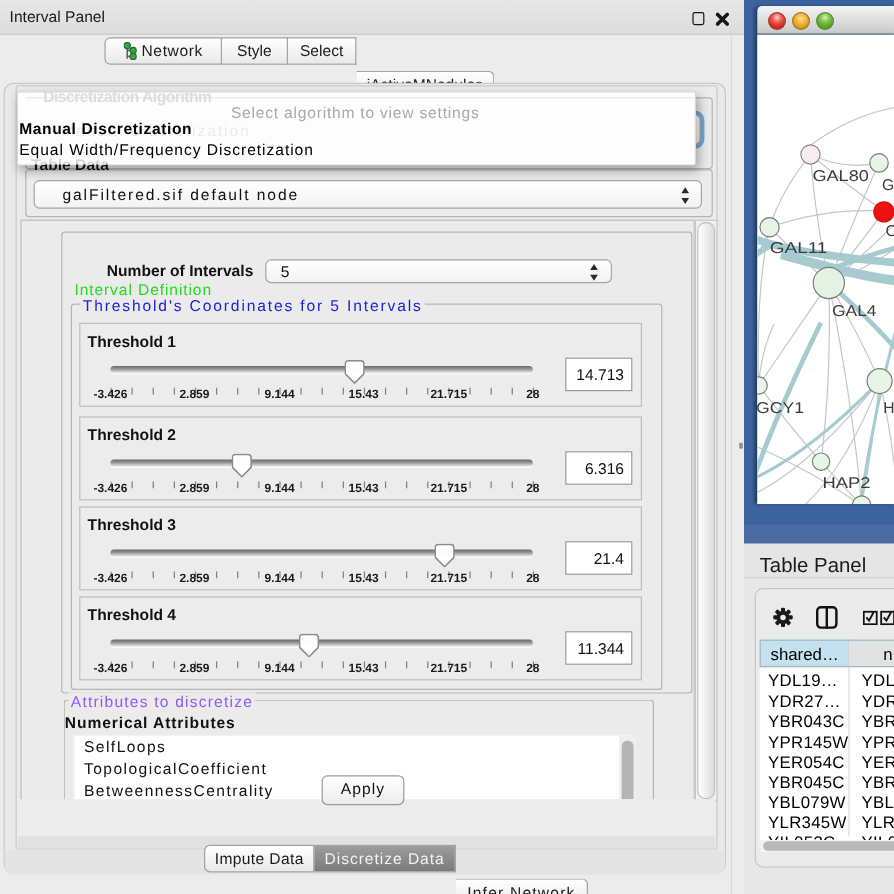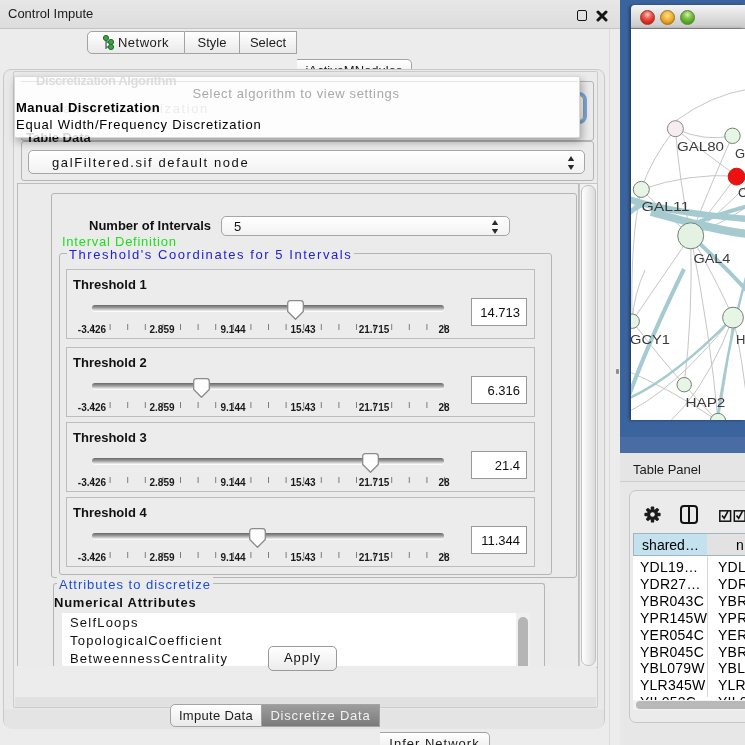--- a/index.html
+++ b/index.html
@@ -41,32 +41,32 @@
   
   #applybtn{left:268px;top:646px;width:67px;height:23px;border:1px solid #9a9a9a;border-radius:5px;background:linear-gradient(#ffffff,#ececec);font-size:13px;color:#111;text-align:center;line-height:22px;letter-spacing:0.9px;}
   
   #popup{left:14px;top:76px;width:564px;height:60px;background:#fdfdfd;border:1px solid #d8d8d8;box-shadow:2px 4px 9px rgba(0,0,0,0.32);border-radius:0 0 2px 2px;}
   
   #rightblue{left:620px;top:0;width:125px;height:453px;background:#3b649e;}
   #netwin-title{left:631px;top:5px;width:114px;height:23px;background:linear-gradient(#f4f4f4,#c9c9c9);border-bottom:1px solid #949494;box-shadow:-2px 0 3px rgba(0,0,0,0.35);border-radius:4px 0 0 0;}
   .light{position:absolute;top:10px;width:13px;height:13px;border-radius:50%;}
   #canvas{left:631px;top:29px;width:114px;height:391px;background:#ffffff;box-shadow:-2.5px 0 3px rgba(0,0,0,0.45);}
   #tp-bar{left:620px;top:453px;width:125px;height:28px;background:#e5e5e5;border-bottom:1px solid #cccccc;}
-  #tp-title{left:633px;top:462px;font-size:13px;color:#1a1a1a;}
+  #tp-title{left:633px;top:462px;font-size:17px;color:#1a1a1a;}
   #tp-body{left:620px;top:482px;width:125px;height:263px;background:#e7e7e7;}
   #tablebox{left:629px;top:490px;width:130px;height:231px;background:#ebebeb;border:1px solid #c6c6c6;border-radius:7px 0 0 7px;}
   #thetable{left:633px;top:533px;width:112px;height:174px;background:#ffffff;font-size:14px;color:#111;}
   .hdrcell{position:absolute;top:0;height:23px;box-sizing:border-box;border:1px solid #9fb6c0;line-height:22px;text-align:center;}
   .trow{position:absolute;left:7px;white-space:nowrap;letter-spacing:0.25px;}
 </style>
 </head>
 <body>
 
 <div class="abs" id="cp-titlebar"></div>
-<div class="abs" id="cp-title">Control Impute</div>
+<div class="abs" id="cp-title">Interval Panel</div>
 <div class="abs" id="btn-float"></div>
 <svg class="abs" style="left:596px;top:10px;" width="12" height="12" viewBox="0 0 12 12">
     <path d="M2 2 L10 10 M10 2 L2 10" stroke="#151515" stroke-width="3" stroke-linecap="round"></path>
   </svg>
 
 <div class="abs" style="left:87px;top:31px;display:flex;height:23px;">
   <div class="seg first" style="width:98px;letter-spacing:0.5px;">
     <svg width="11" height="16" viewBox="0 0 11 16" style="margin-right:4px;">
       <path d="M3 4 L3 14 M3 7 L7 7 M3 12 L7 12" stroke="#5a6273" stroke-width="1.3" fill="none"></path>
       <circle cx="3" cy="3" r="2.6" fill="#3fa045" stroke="#1e7025" stroke-width="1"></circle>
@@ -276,21 +276,21 @@
       <span style="left:95px;">2.859</span>
       <span style="left:166px;">9.144</span>
       <span style="left:236px;">15.43</span>
       <span style="left:307px;">21.715</span>
       <span style="left:377px;">28</span>
     </div>
   <div class="vbox">11.344</div>
 </div>
 
 <div class="group" style="left:53px;top:583px;width:490px;height:120px;border-bottom:none;"></div>
-<div class="gtitle" style="left:57px;top:577px;color:#1d4ed8;background:#ebebeb;letter-spacing:1.0px;">Attributes to discretize</div>
+<div class="gtitle" style="left:57px;top:577px;color:#8b5cf6;background:#ebebeb;letter-spacing:1.0px;">Attributes to discretize</div>
 <div class="abs" style="left:54px;top:595px;font-size:13px;font-weight:bold;color:#111;letter-spacing:0.75px;">Numerical Attributes</div>
 <div class="abs" id="numlist">
   <div>SelfLoops</div>
   <div>TopologicalCoefficient</div>
   <div>BetweennessCentrality</div>
 </div>
 <div class="abs" style="left:516px;top:613px;width:14px;height:53px;background:#efefef;"></div>
 <div class="abs" style="left:518px;top:617px;width:10px;height:49px;background:#b5b5b5;border-radius:5px 5px 0 0;"></div>
 
 <div class="abs" style="left:15px;top:666px;width:581px;height:31px;background:#ececec;"></div>

